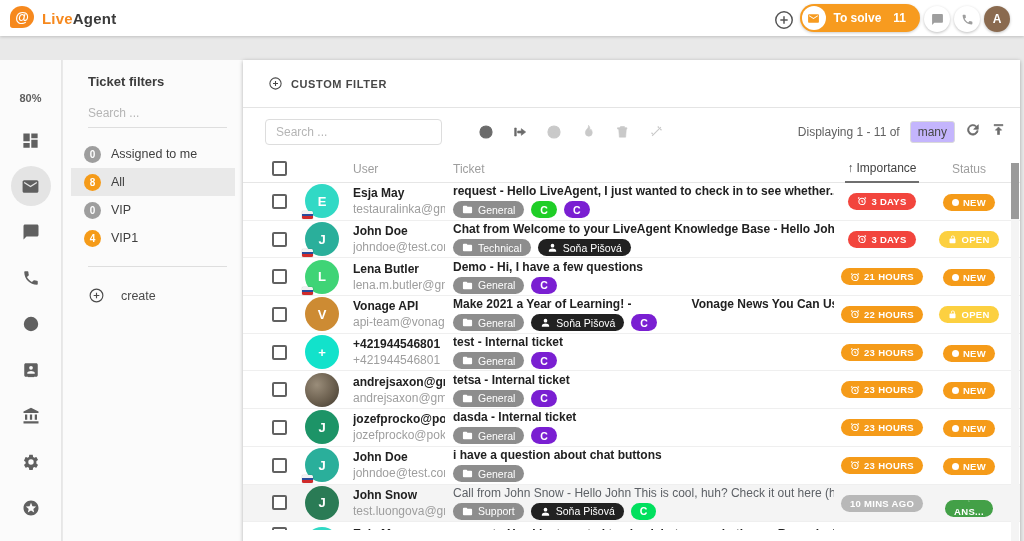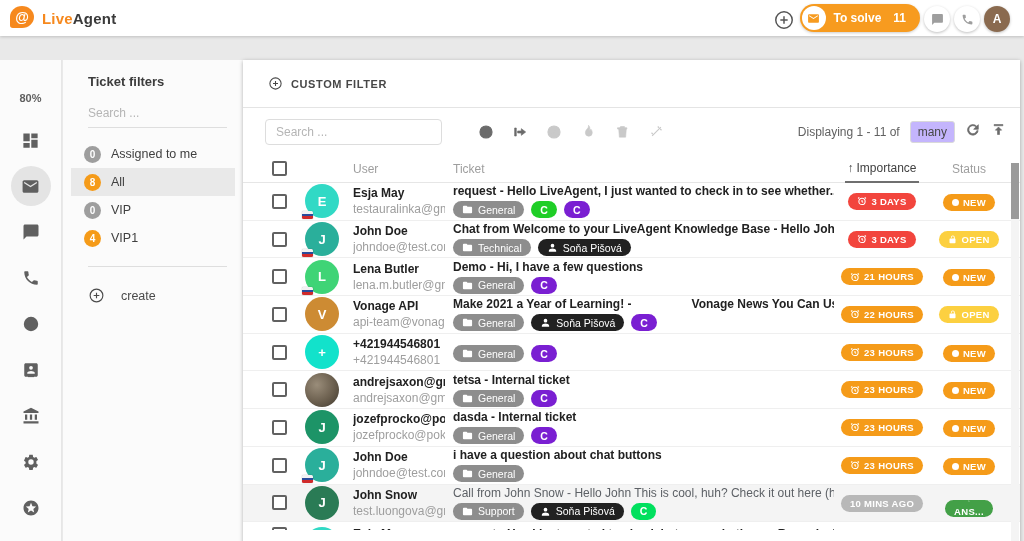--- a/index.html
+++ b/index.html
@@ -513,20 +513,23 @@
     <div class="col-av inner-shift">
           <div class="av" style="background: rgb(18, 226, 203);">
       <span class="av-letter">+</span>
       </div>
         </div>
     <div class="col-user inner-shift">
       <div class="uname">+421944546801</div>
       <div class="uemail">+421944546801</div>
     </div>
     <div class="col-ticket inner-shift">
+      <div class="subject">
+        <span class="subj1">test - Internal ticket</span>
+      </div>
       <div class="tagline">
             <span class="tag" style="background: rgb(141, 141, 141);">
               <svg width="11" height="11" viewBox="0 0 24 24" fill="#fff">
                 <path d="M10 4H4a2 2 0 0 0-2 2v12a2 2 0 0 0 2 2h16a2 2 0 0 0 2-2V8a2 2 0 0 0-2-2h-8l-2-2z"></path>
               </svg>
               <span>General</span>
             </span>
             <span class="tag code" style="background: rgb(122, 31, 210);">
               <span>C</span>
             </span>

